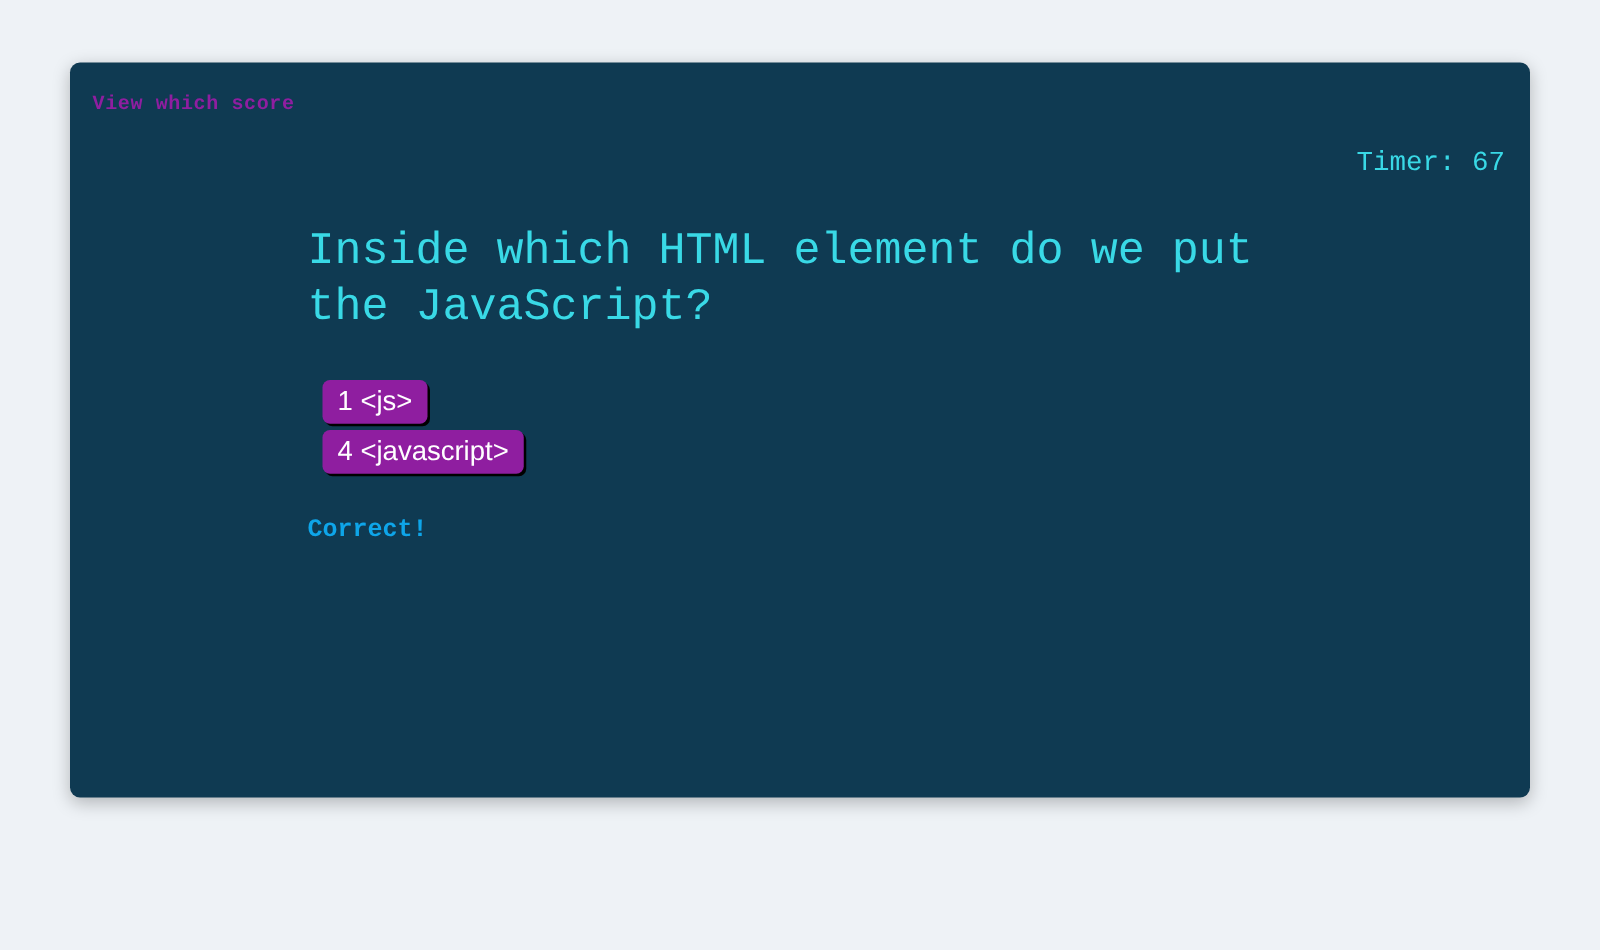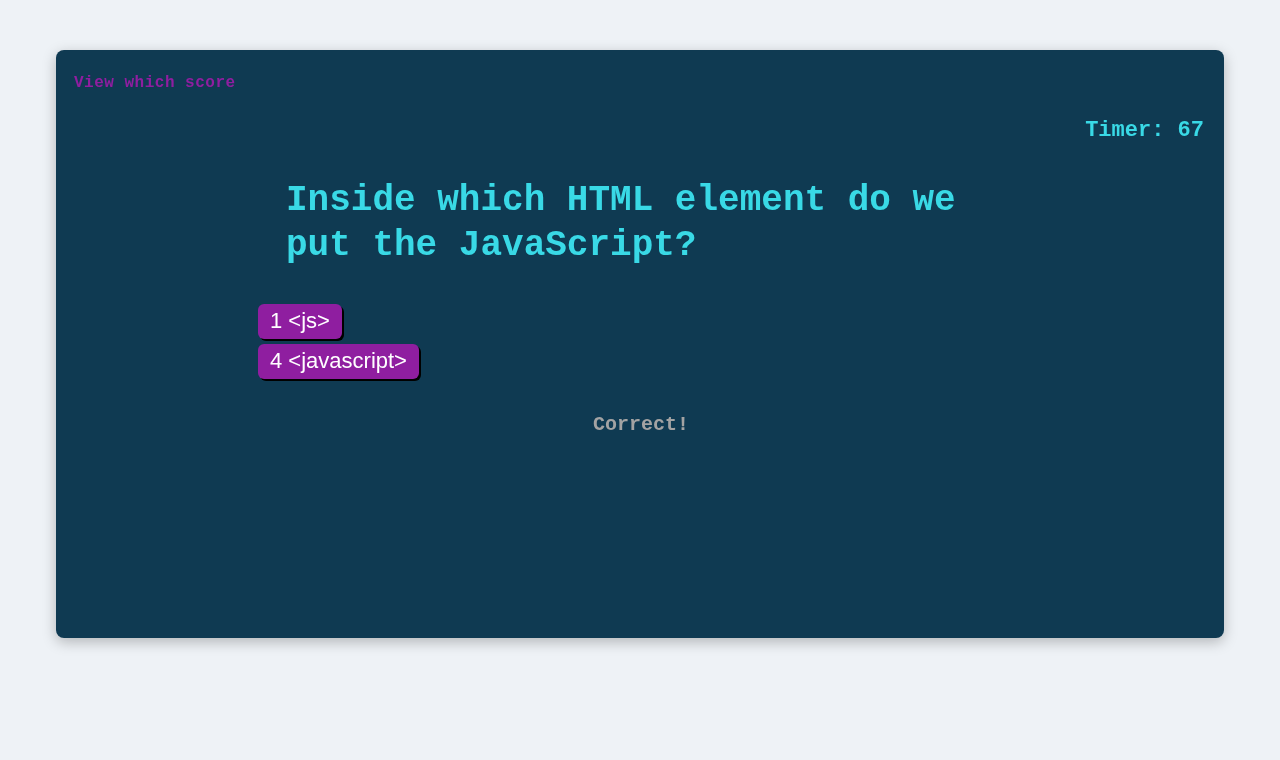--- a/index.html
+++ b/index.html
@@ -29,35 +29,34 @@
     text-decoration: none;
     letter-spacing: 0.5px;
     cursor: pointer;
   }
   .timer {
     position: absolute;
     right: 20px;
     top: 68px;
     color: #39d9e6;
     font-size: 22px;
-    font-weight: bold;
+    font-weight: normal;
   }
   .content {
     position: absolute;
     left: 190px;
     top: 128px;
     width: 790px;
   }
   .question {
     color: #39d9e6;
     font-size: 36px;
-    font-weight: bold;
+    font-weight: normal;
     line-height: 1.25;
     margin-bottom: 22px;
-    margin-left: 40px;
   }
   .answers {
     margin-left: 12px;
     margin-top: 36px;
   }
   .answer-btn {
     display: block;
     background: #8f1ea0;
     color: #ffffff;
     font-family: Arial, Helvetica, sans-serif;
@@ -66,24 +65,23 @@
     margin: 5px 0;
     border: none;
     border-radius: 6px;
     box-shadow: 2px 2px 0 #000;
     cursor: pointer;
     text-align: left;
     width: max-content;
   }
   .feedback {
     margin-top: 34px;
-    color: #a3a3a3;
+    color: #0ea5e9;
     font-size: 20px;
     font-weight: bold;
-    text-align: center;
   }
 </style>
 </head>
 <body>
 
 <div class="card">
 
   <a class="high-score-link">View which score</a>
 
   <div class="timer">

